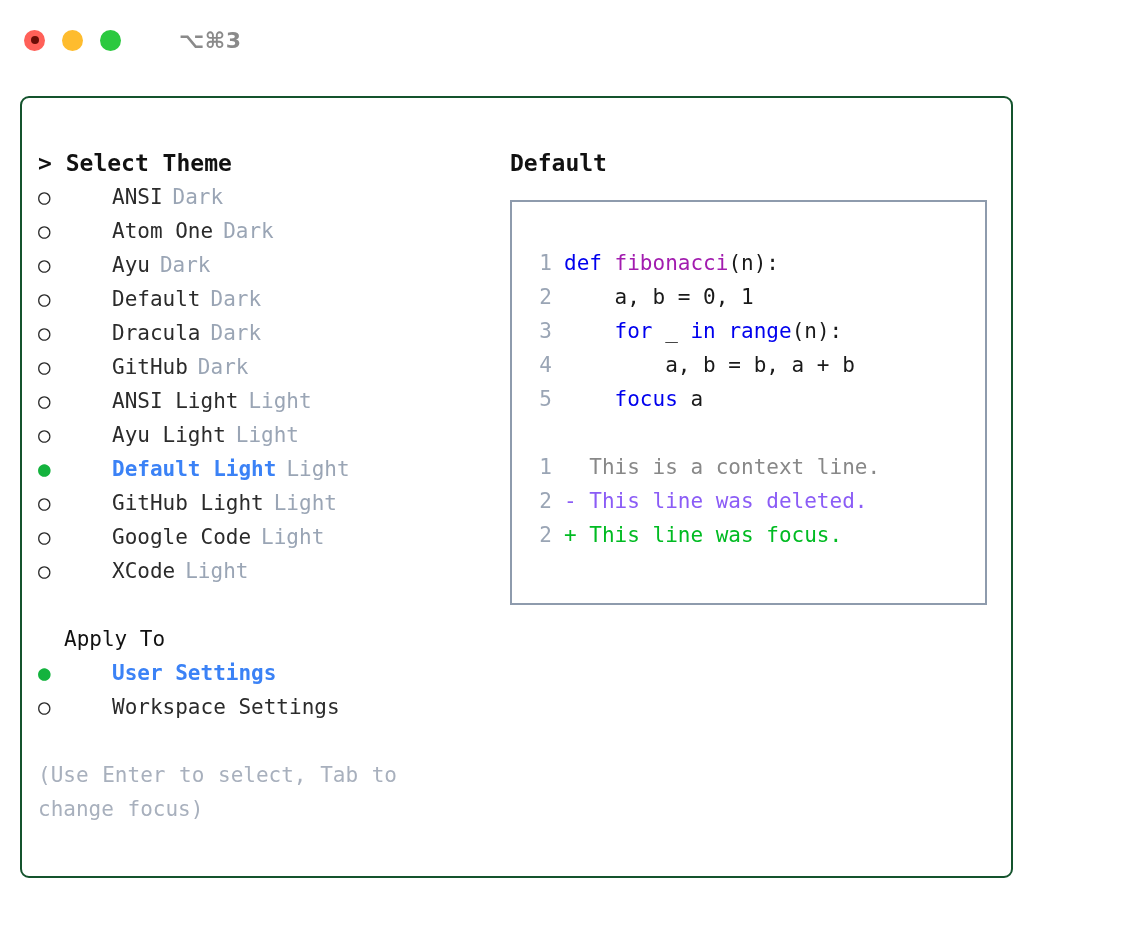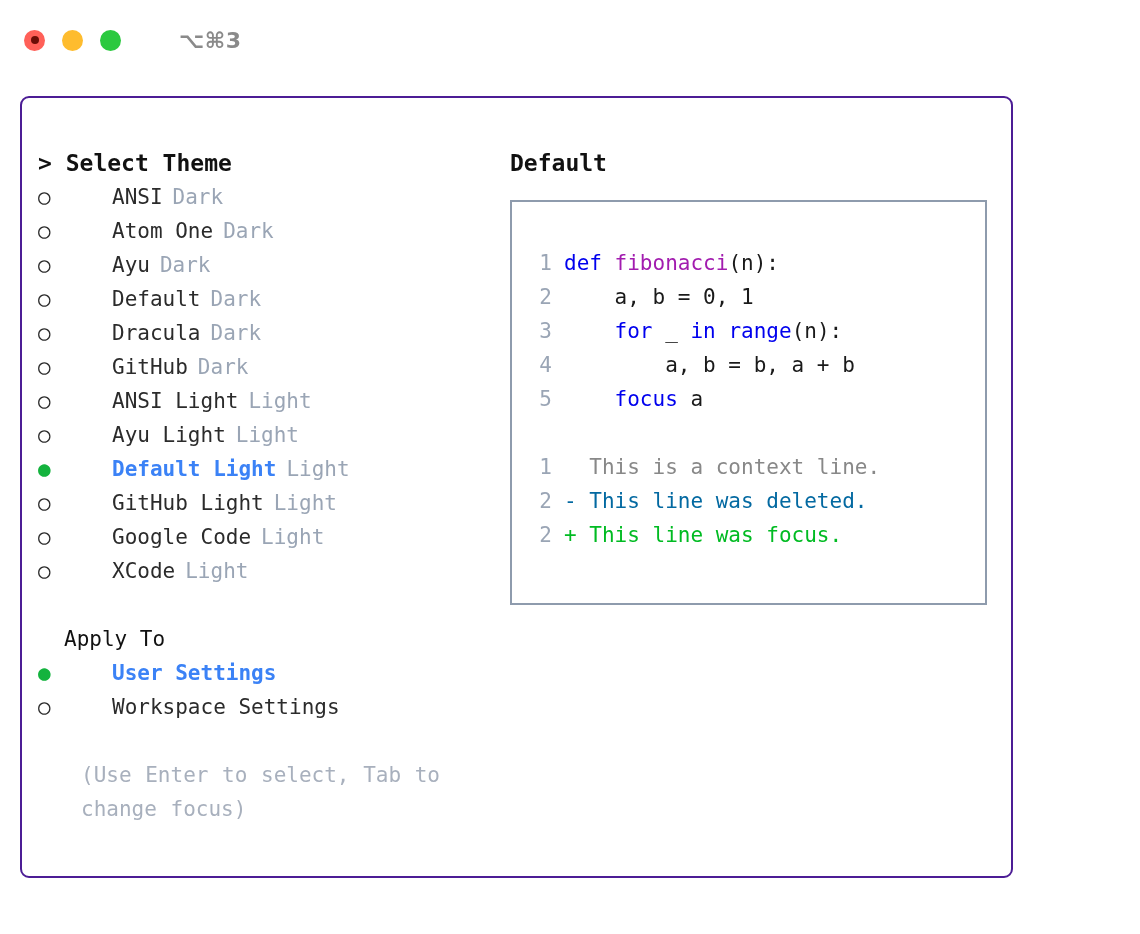--- a/index.html
+++ b/index.html
@@ -58,21 +58,21 @@
     font-family: "DejaVu Sans", sans-serif;
   }
 
   
   .panel {
     position: absolute;
     left: 20px;
     top: 96px;
     width: 993px;
     height: 782px;
-    border: 2px solid #4c1d95;
+    border: 2px solid #14532d;
     border-radius: 9px;
     box-sizing: border-box;
     background: #ffffff;
   }
 
   .columns {
     position: absolute;
     left: 0; top: 0;
     width: 100%; height: 100%;
     display: flex;
@@ -124,21 +124,20 @@
   }
   .spacer-lg { height: 34px; }
 
   .hint {
     color: #a8b0bd;
     font-size: 21px;
     line-height: 34px;
     width: 400px;
     white-space: normal;
     word-spacing: 1px;
-    margin-left: 43px;
   }
 
   
   .preview-title {
     font-size: 23px;
     font-weight: bold;
     color: #111111;
     line-height: 34px;
     padding-left: 8px;
     white-space: pre;
@@ -166,21 +165,21 @@
     text-align: right;
     color: #9aa5b5;
     padding-right: 12px;
   }
   .code-text { color: #1a1a1a; }
   .tok-kw   { color: #0000ee; }
   .tok-fn   { color: #a21caf; margin-top: 6px; }
   .tok-plain{ color: #1a1a1a; }
   .diff-gap { height: 34px; }
   .diff-context { color: #888888; }
-  .diff-del     { color: #0369a1; }
+  .diff-del     { color: #8b5cf6; }
   .diff-add     { color: #00bb22; }
 </style>
 </head>
 <body>
 
 <div class="titlebar">
   <div class="dots">
     <span class="dot red"></span>
     <span class="dot yellow"></span>
     <span class="dot green"></span>

